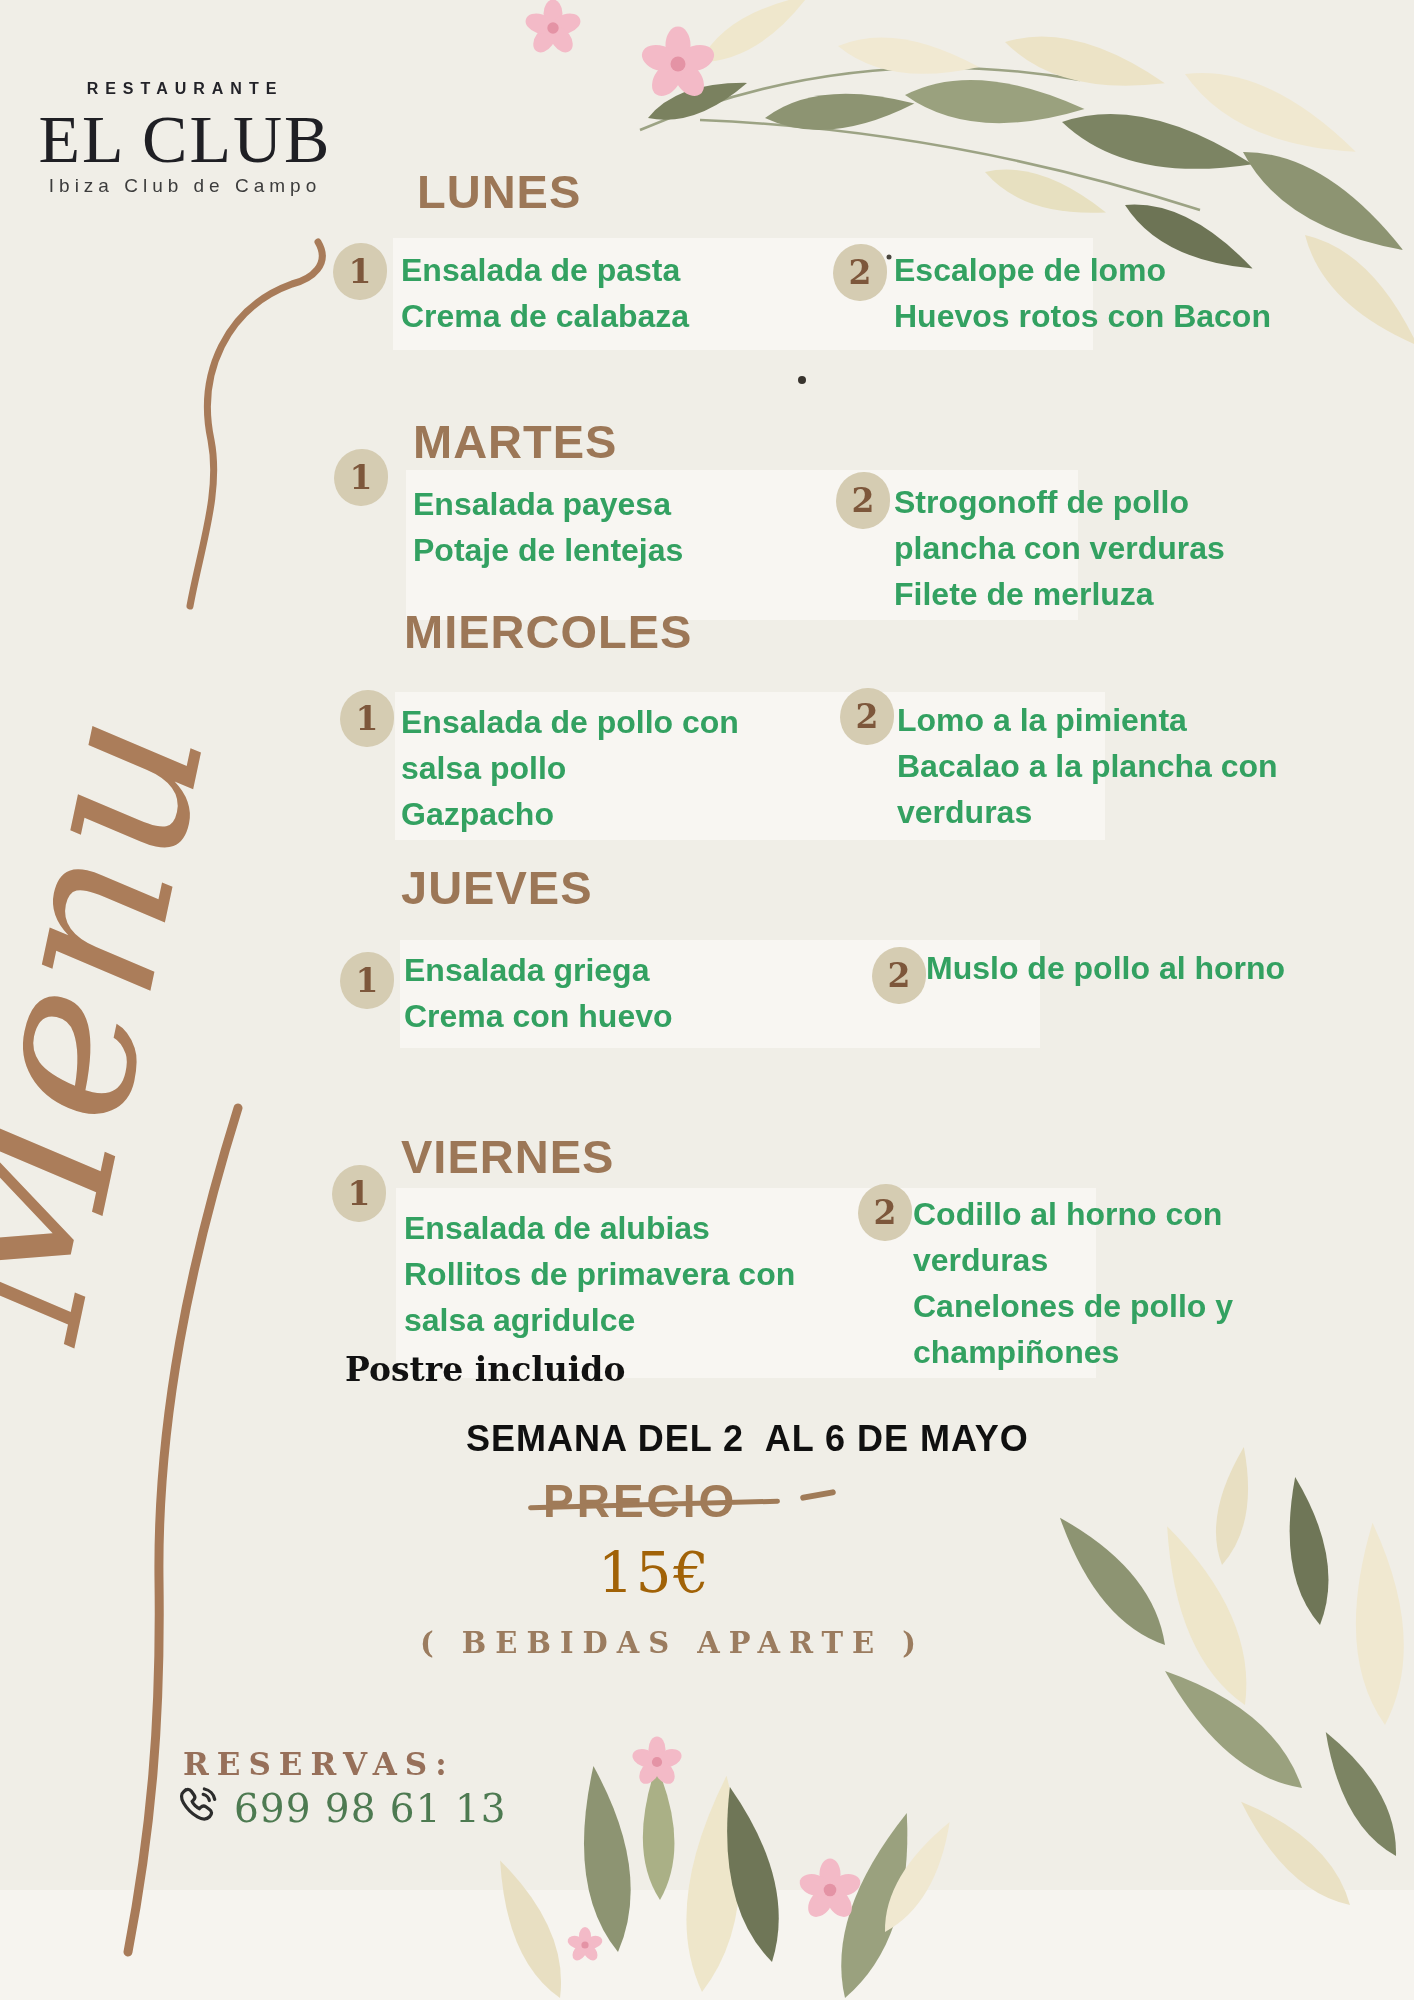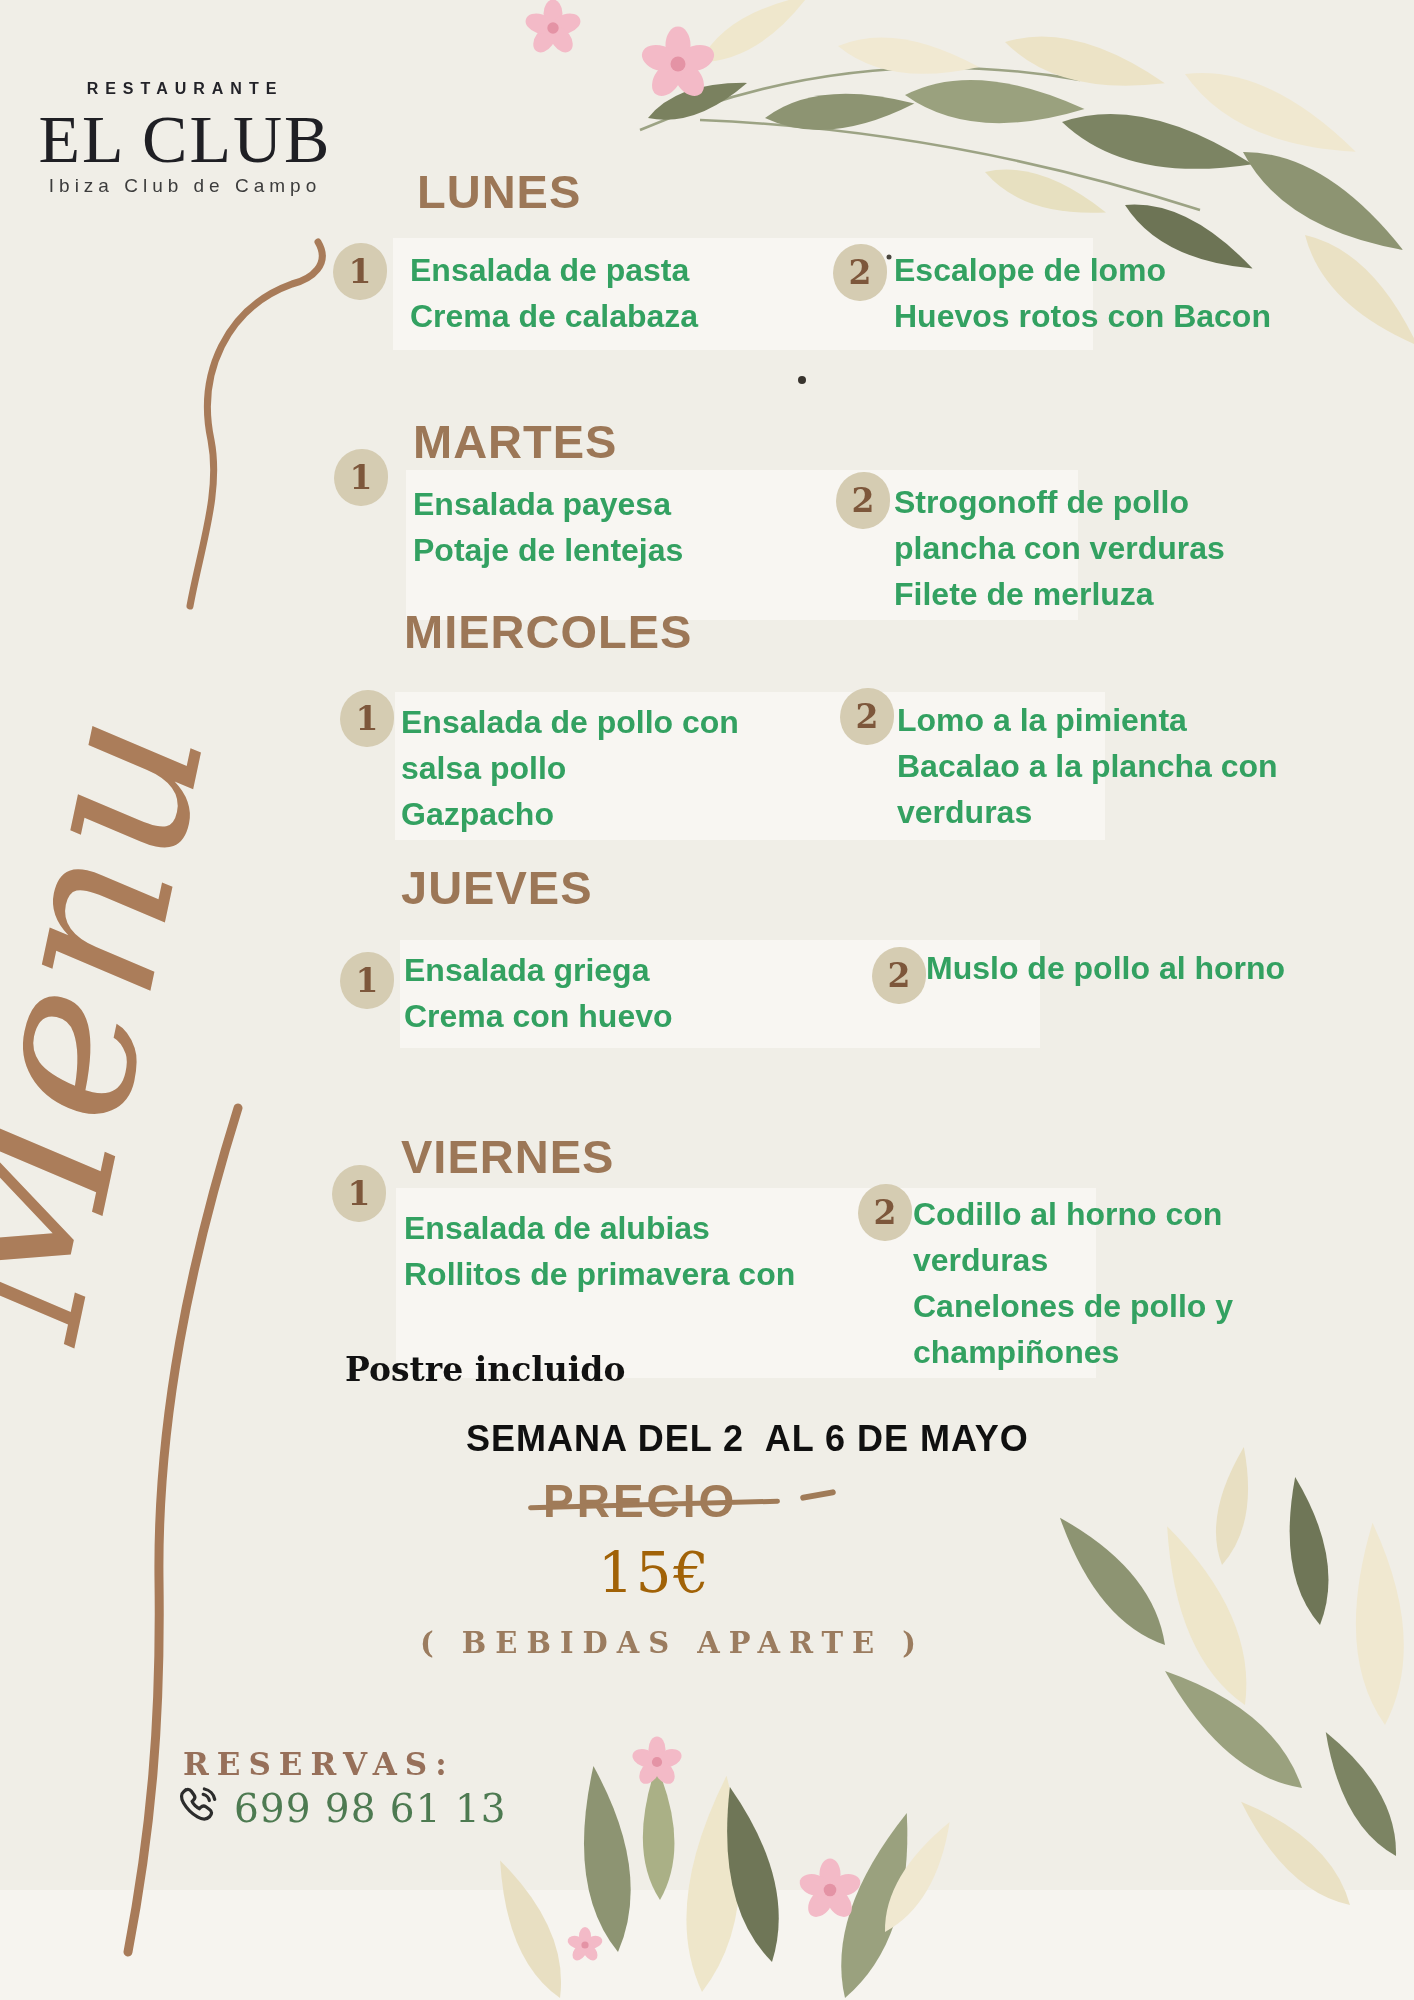--- a/index.html
+++ b/index.html
@@ -123,21 +123,21 @@
     <div class="name">EL CLUB</div>
     <div class="sub">Ibiza Club de Campo</div>
   </div>
 
   
   <section class="day">
     <h2 class="day-h" style="left:417px;top:168px;">LUNES</h2>
     <div class="circ" style="left:333px;top:243px;">
       <span>1</span>
       </div>
-    <div class="items" style="left:401px;top:247px;margin-left:9px;">
+    <div class="items" style="left:401px;top:247px;">
       <div>Ensalada de pasta</div>
       <div>Crema de calabaza</div>
     </div>
     <div class="circ" style="left:833px;top:244px;">
       <span>2</span>
       </div>
     <div class="items" style="left:894px;top:247px;">
       <div>Escalope de lomo</div>
       <div>Huevos rotos con Bacon</div>
     </div>
@@ -204,20 +204,21 @@
 
   
   <section class="day">
     <h2 class="day-h" style="left:401px;top:1133px;">VIERNES</h2>
     <div class="circ" style="left:332px;top:1165px;">
       <span>1</span>
       </div>
     <div class="items" style="left:404px;top:1205px;">
       <div>Ensalada de alubias</div>
       <div>Rollitos de primavera con</div>
+      <div>salsa agridulce</div>
     </div>
     <div class="circ" style="left:858px;top:1184px;">
       <span>2</span>
       </div>
     <div class="items" style="left:913px;top:1191px;">
       <div>Codillo al horno con</div>
       <div>verduras</div>
       <div>Canelones de pollo y</div>
       <div>champiñones</div>
     </div>

